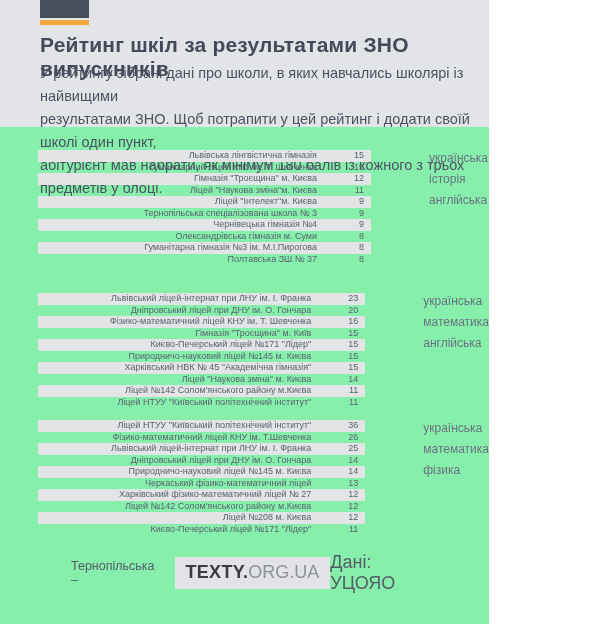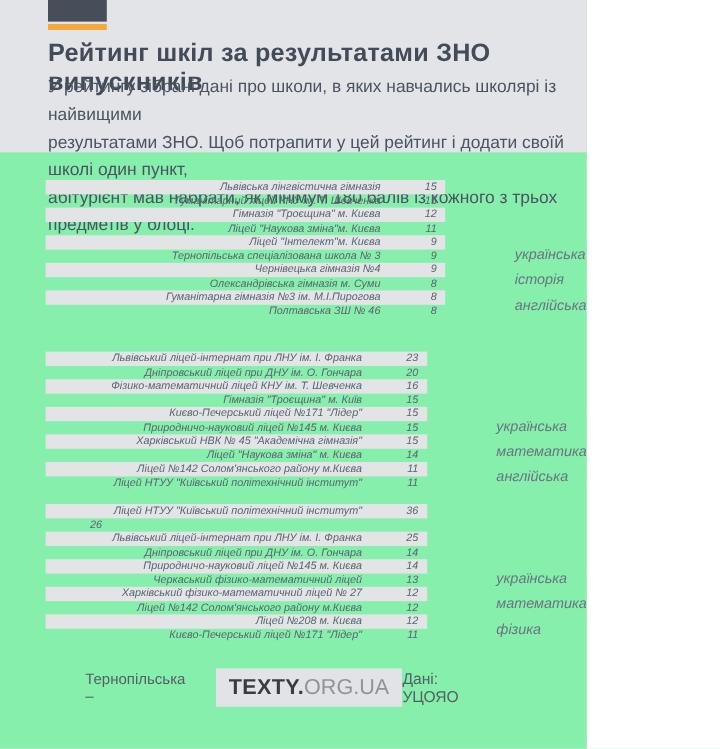--- a/index.html
+++ b/index.html
@@ -24,21 +24,21 @@
   .title {
     position: absolute; left: 40px; top: 33px; margin: 0;
     font-size: 21px; font-weight: 700; color: #434b58; letter-spacing: 0.2px;
   }
   .desc {
     position: absolute; left: 40px; top: 62px;
     font-size: 14.5px; line-height: 23px; color: #4b5362;
   }
   
   .main { position: absolute; top: 127px; left: 0; right: 0; }
-  .group { display: flex; align-items: flex-end; margin-top: 23px; font-style: italic; }
+  .group { display: flex; align-items: flex-start; margin-top: 23px; }
   .group.g1 { margin-top: 28px; }
   .group.g2 { margin-top: 12px; }
   .rows { margin-left: 38px; width: 333px; }
   .row {
     display: flex; align-items: center;
     height: 11.5px; line-height: 11.5px;
     font-size: 9px; color: #5b6370;
   }
   .row.striped { background: #e2e4e6; }
   .school { flex: 1 1 auto; text-align: right; white-space: nowrap; }
@@ -55,21 +55,21 @@
   .credit { margin-left: 71px; font-size: 12.5px; color: #555d66; }
   .badge {
     margin-left: 20px;
     background: #e2e3e6;
     padding: 5px 11px 6px 11px;
     font-size: 18px;
     color: #8f939a;
     text-decoration: none;
   }
   .badge b { color: #3b3c3e; font-weight: 700; letter-spacing: 0.3px; }
-  .source { margin-left: auto; margin-right: 78px; font-size: 13px; color: #555d66; }
+  .source { margin-left: auto; margin-right: 78px; font-size: 18px; color: #555d66; }
 </style>
 </head>
 <body>
 
 <div class="page">
 
   <header class="header">
     <div class="logo">
       <div class="logo-square"></div>
       <div class="logo-stripe"></div>
@@ -115,21 +115,21 @@
           </div>
           <div class="row">
             <span class="school">Олександрівська гімназія м. Суми</span>
             <span class="val">8</span>
           </div>
           <div class="row striped">
             <span class="school">Гуманітарна гімназія №3 ім. М.І.Пирогова</span>
             <span class="val">8</span>
           </div>
           <div class="row">
-            <span class="school">Полтавська ЗШ  № 46</span>
+            <span class="school">Полтавська ЗШ  № 37</span>
             <span class="val">8</span>
           </div>
         </div>
         <div class="subjects">
           <div>українська</div>
           <div>історія</div>
           <div>англійська</div>
         </div>
       </section>
       <section class="group g1">
@@ -181,20 +181,21 @@
           <div>англійська</div>
         </div>
       </section>
       <section class="group g2">
         <div class="rows">
           <div class="row striped">
             <span class="school">Ліцей НТУУ "Київський політехнічний інститут"</span>
             <span class="val">36</span>
           </div>
           <div class="row">
+            <span class="school">Фізико-математичний ліцей КНУ ім. Т.Шевченка</span>
             <span class="val">26</span>
           </div>
           <div class="row striped">
             <span class="school">Львівський ліцей-інтернат при ЛНУ ім. І. Франка</span>
             <span class="val">25</span>
           </div>
           <div class="row">
             <span class="school">Дніпровський ліцей при ДНУ ім. О. Гончара</span>
             <span class="val">14</span>
           </div>

